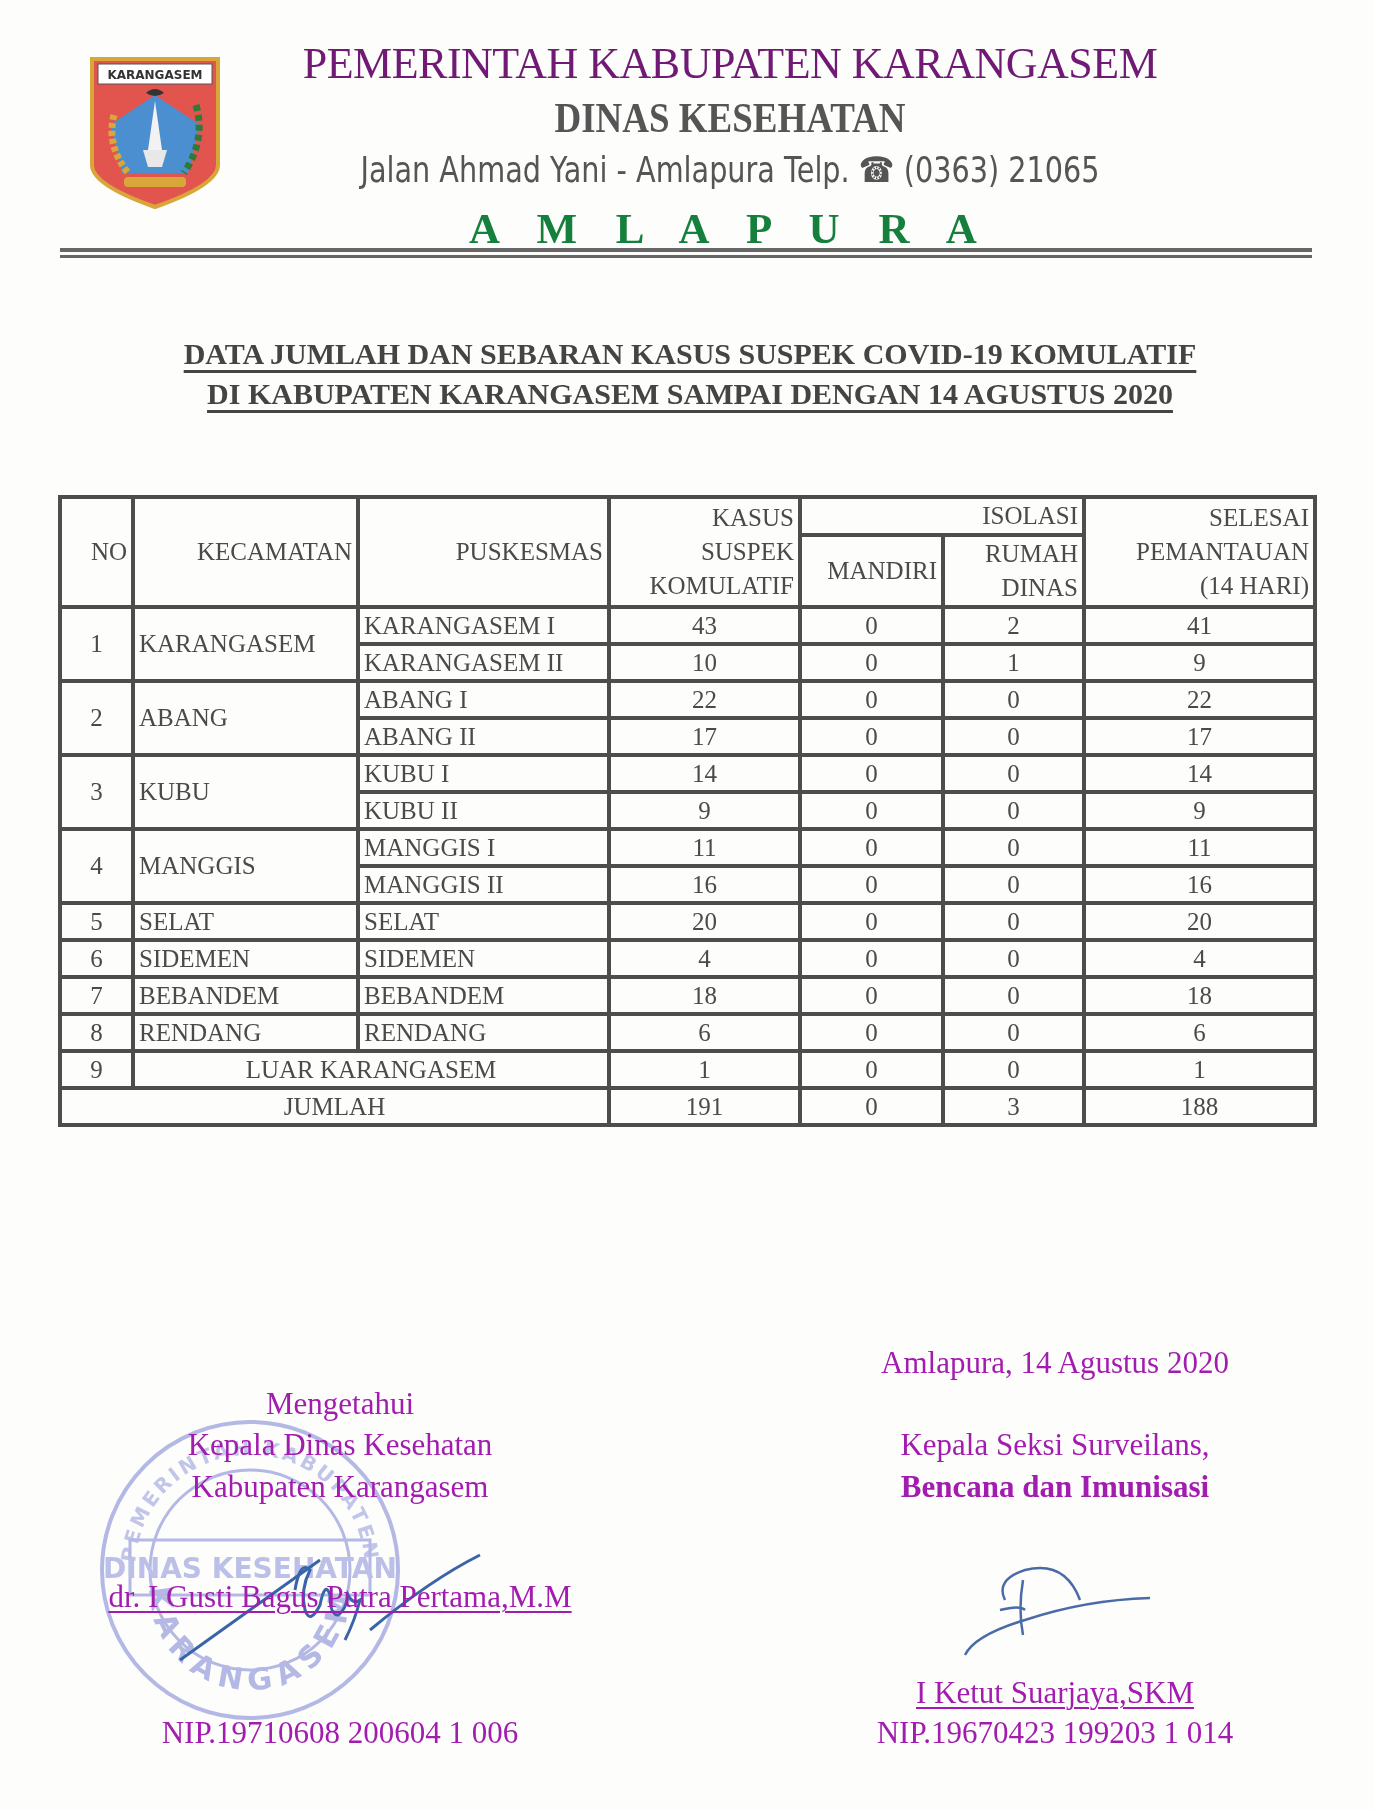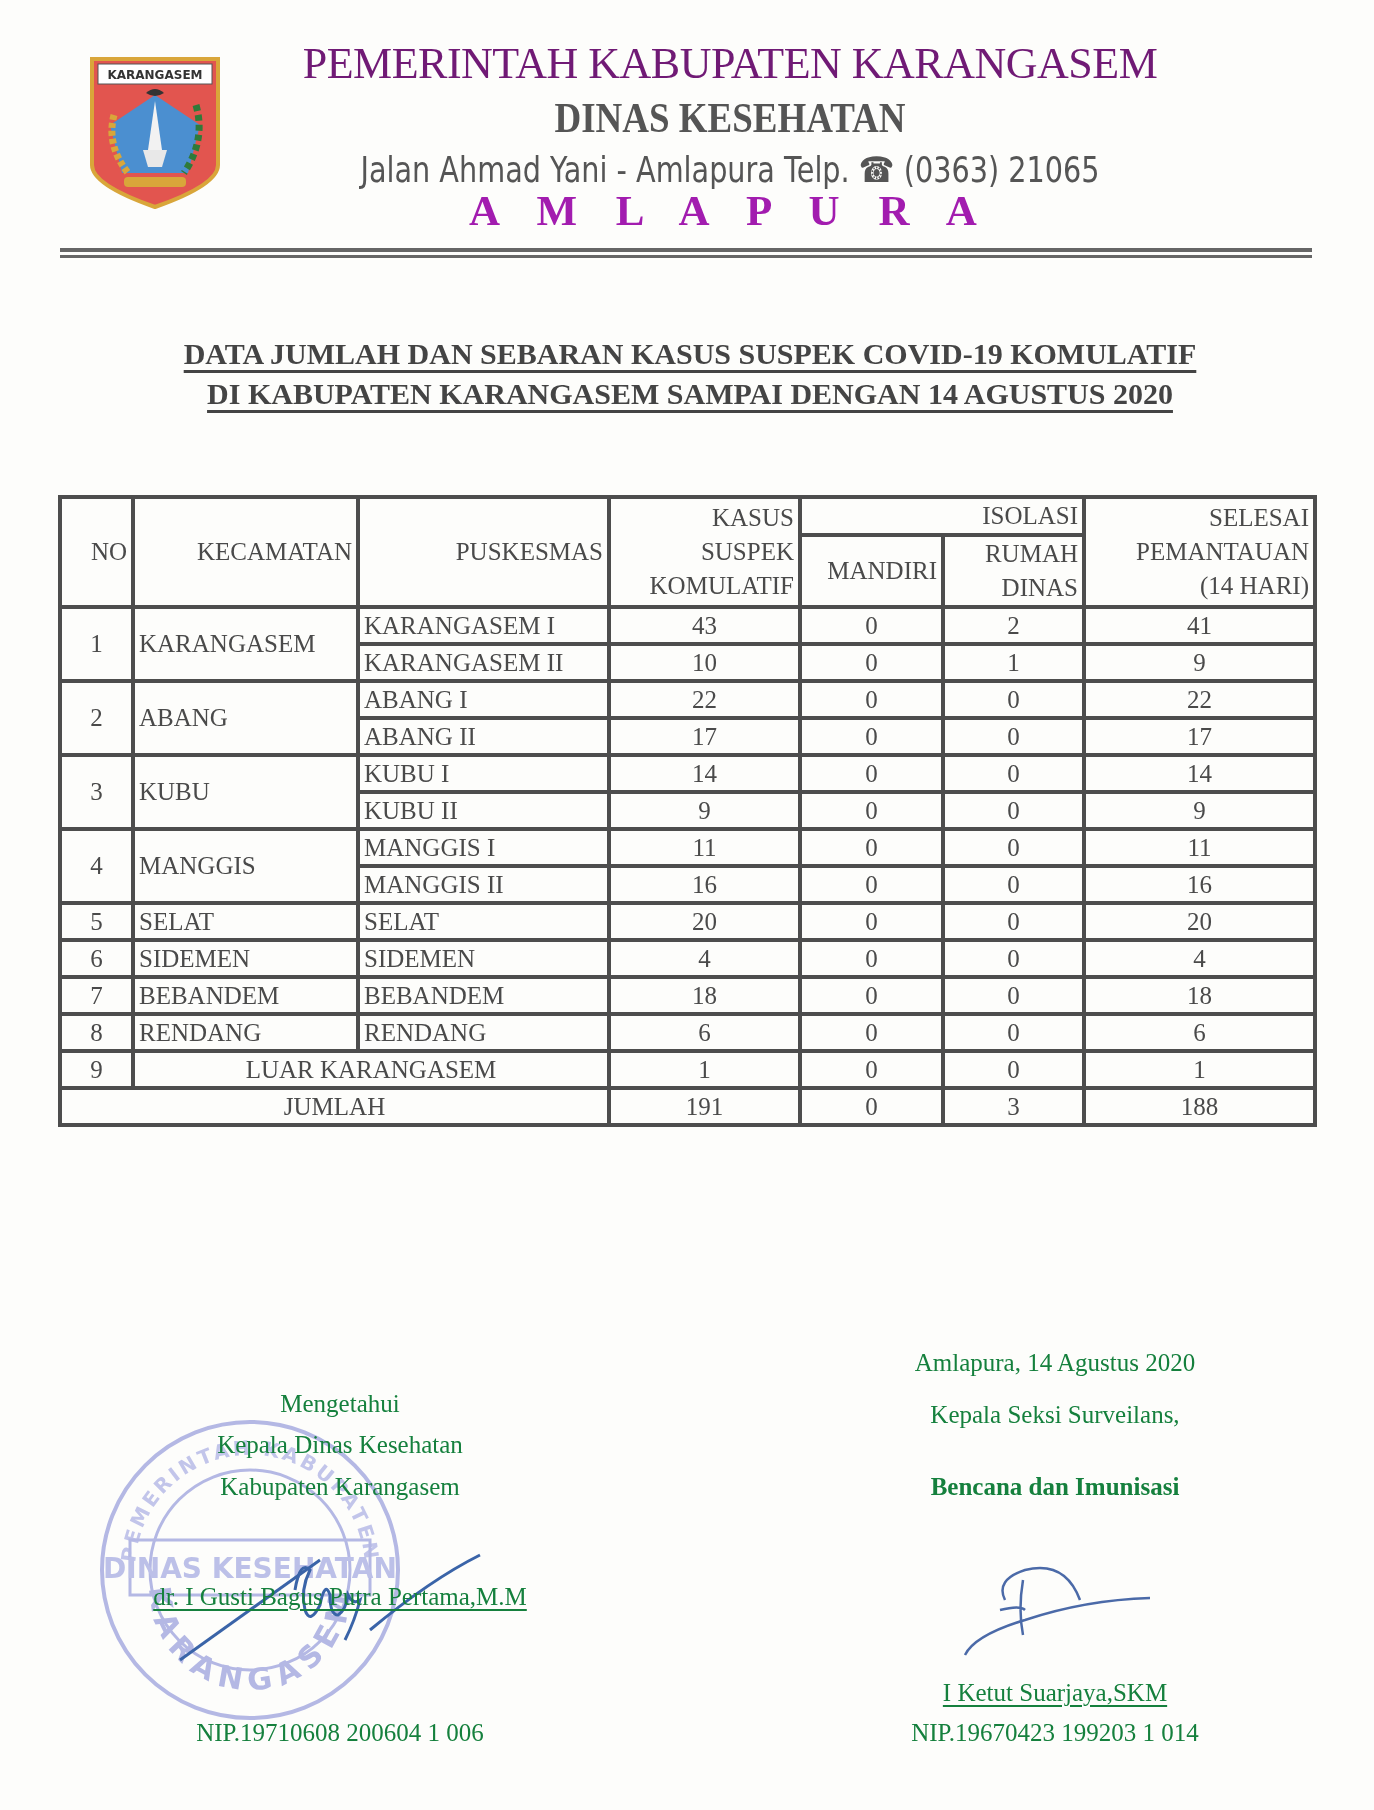--- a/index.html
+++ b/index.html
@@ -10,21 +10,21 @@
   }
   .abs { position:absolute; }
   .center { text-align:center; white-space:nowrap; }
 
   
   #logo { left:88px; top:55px; width:134px; height:156px; }
   #lh-gov { left:230px; width:1000px; top:38px; font-size:44px; line-height:52px; letter-spacing:-0.5px; color:#701a75; }
   #lh-dept { left:230px; width:1000px; top:93px; font-size:43px; line-height:50px; font-weight:bold; color:#555; transform:scaleX(0.86); }
   #lh-addr { left:230px; width:1000px; top:148px; font-size:35px; line-height:44px; color:#555;
              font-family:"DejaVu Sans", sans-serif; transform:scaleX(0.82); }
-  #lh-city { left:230px; width:1000px; top:187px; font-size:43px; line-height:48px; font-weight:bold; letter-spacing:14px; color:#a21caf; }
+  #lh-city { left:230px; width:1000px; top:205px; font-size:43px; line-height:48px; font-weight:bold; letter-spacing:14px; color:#15803d; }
   #rule1 { left:60px; width:1252px; top:248px; height:4px; background:#666; }
   #rule2 { left:60px; width:1252px; top:255px; height:3px; background:#666; }
 
   
   .doc-title { left:100px; width:1180px; font-size:30px; line-height:36px; font-weight:bold; color:#444;
                text-decoration:underline; text-decoration-thickness:3px; text-underline-offset:6px; }
   #title1 { top:336px; }
   #title2 { top:376px; }
 
   
@@ -36,21 +36,21 @@
   }
   #data-table td, #data-table th {
     border:4px solid #4d4d4d; padding:0 4px; font-weight:normal;
     height:33px; line-height:30px; overflow:hidden; white-space:nowrap;
   }
   #data-table thead th { text-align:right; vertical-align:middle; line-height:34px; }
   #data-table td.c { text-align:center; }
   #data-table td.l { text-align:left; }
 
   
-  .sig { font-size:25px; line-height:36px; color:#15803d; }
+  .sig { font-size:31px; line-height:36px; color:#a21caf; }
   .u { text-decoration:underline; text-decoration-thickness:2px; text-underline-offset:4px; }
 
   #stamp { left:95px; top:1415px; width:310px; height:310px; }
   #sig-left-svg { left:170px; top:1520px; width:320px; height:150px; }
   #sig-right-svg { left:960px; top:1555px; width:220px; height:110px; }
 </style>
 </head>
 <body>
 
 <div id="logo" class="abs">
@@ -249,21 +249,21 @@
     </text>
   </svg>
 </div>
 
 <div class="abs center sig" style="left:840px;width:430px;top:1345px;">Amlapura, 14 Agustus 2020</div>
 
 <div class="abs center sig" style="left:90px;width:500px;top:1386px;">Mengetahui</div>
 <div class="abs center sig" style="left:90px;width:500px;top:1427px;">Kepala Dinas Kesehatan</div>
 <div class="abs center sig" style="left:90px;width:500px;top:1469px;">Kabupaten Karangasem</div>
 
-<div class="abs center sig" style="left:840px;width:430px;top:1397px;text-align:center;">Kepala Seksi Surveilans,</div>
+<div class="abs center sig" style="left:840px;width:430px;top:1427px;text-align:center;">Kepala Seksi Surveilans,</div>
 <div class="abs center sig" style="left:840px;width:430px;top:1469px;font-weight:bold;">Bencana dan Imunisasi</div>
 
 <div id="sig-left-svg" class="abs">
   <svg width="320" height="150" viewBox="0 0 320 150">
     <path d="M10 140 L150 40" stroke="#3a64a8" stroke-width="3" fill="none"></path>
     <path d="M125 70 q5 -30 15 -20 q-10 20 -5 40 q5 15 15 -5 q5 -25 10 -10 q0 20 8 20 q8 -5 10 -20 q5 10 12 5 q-5 20 -15 40" stroke="#3a64a8" stroke-width="3" fill="none"></path>
     <path d="M200 110 Q260 60 310 35" stroke="#3a64a8" stroke-width="3" fill="none"></path>
   </svg>
 </div>
 

